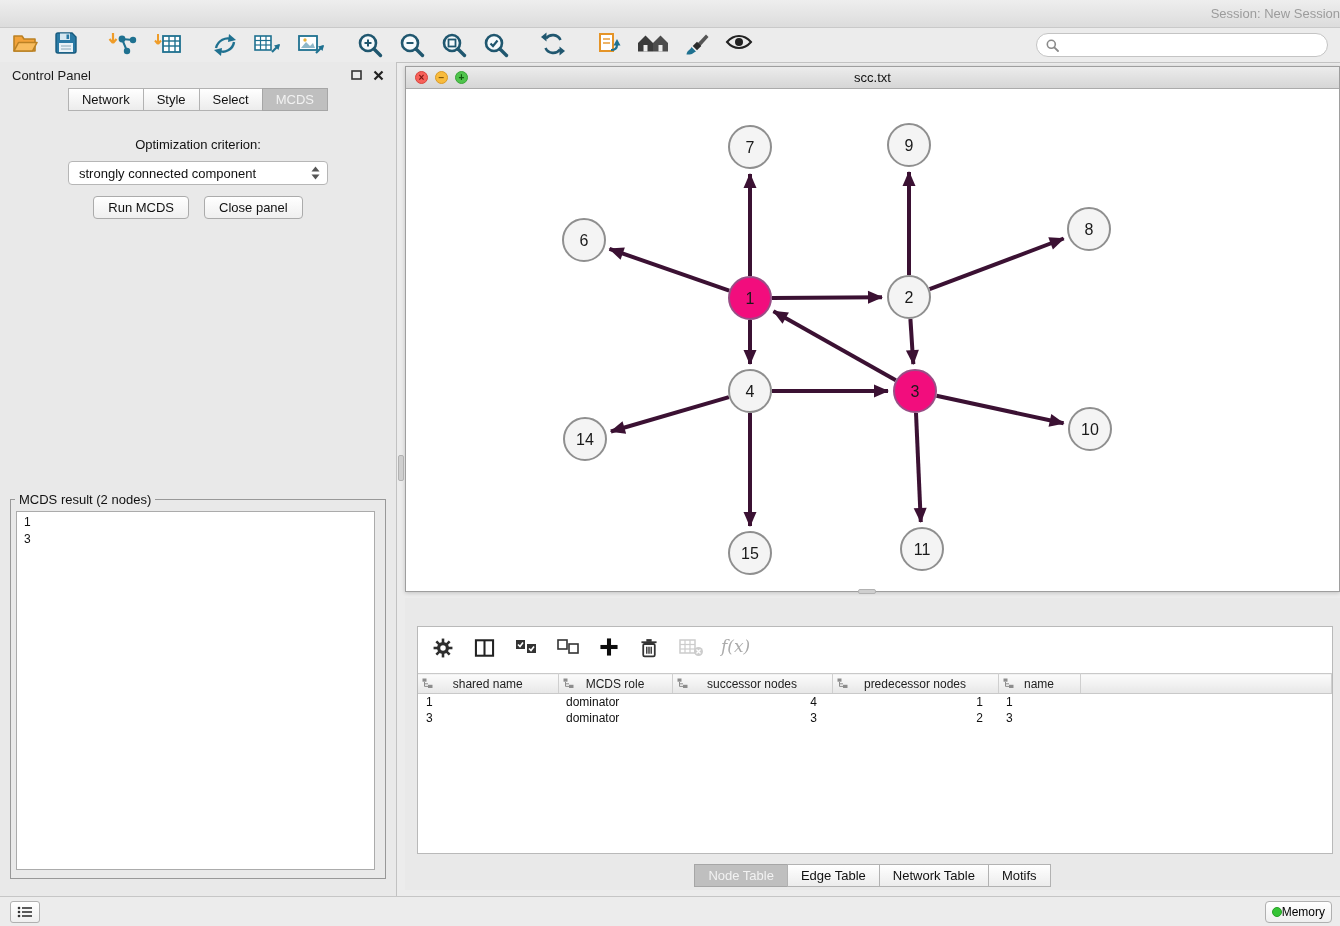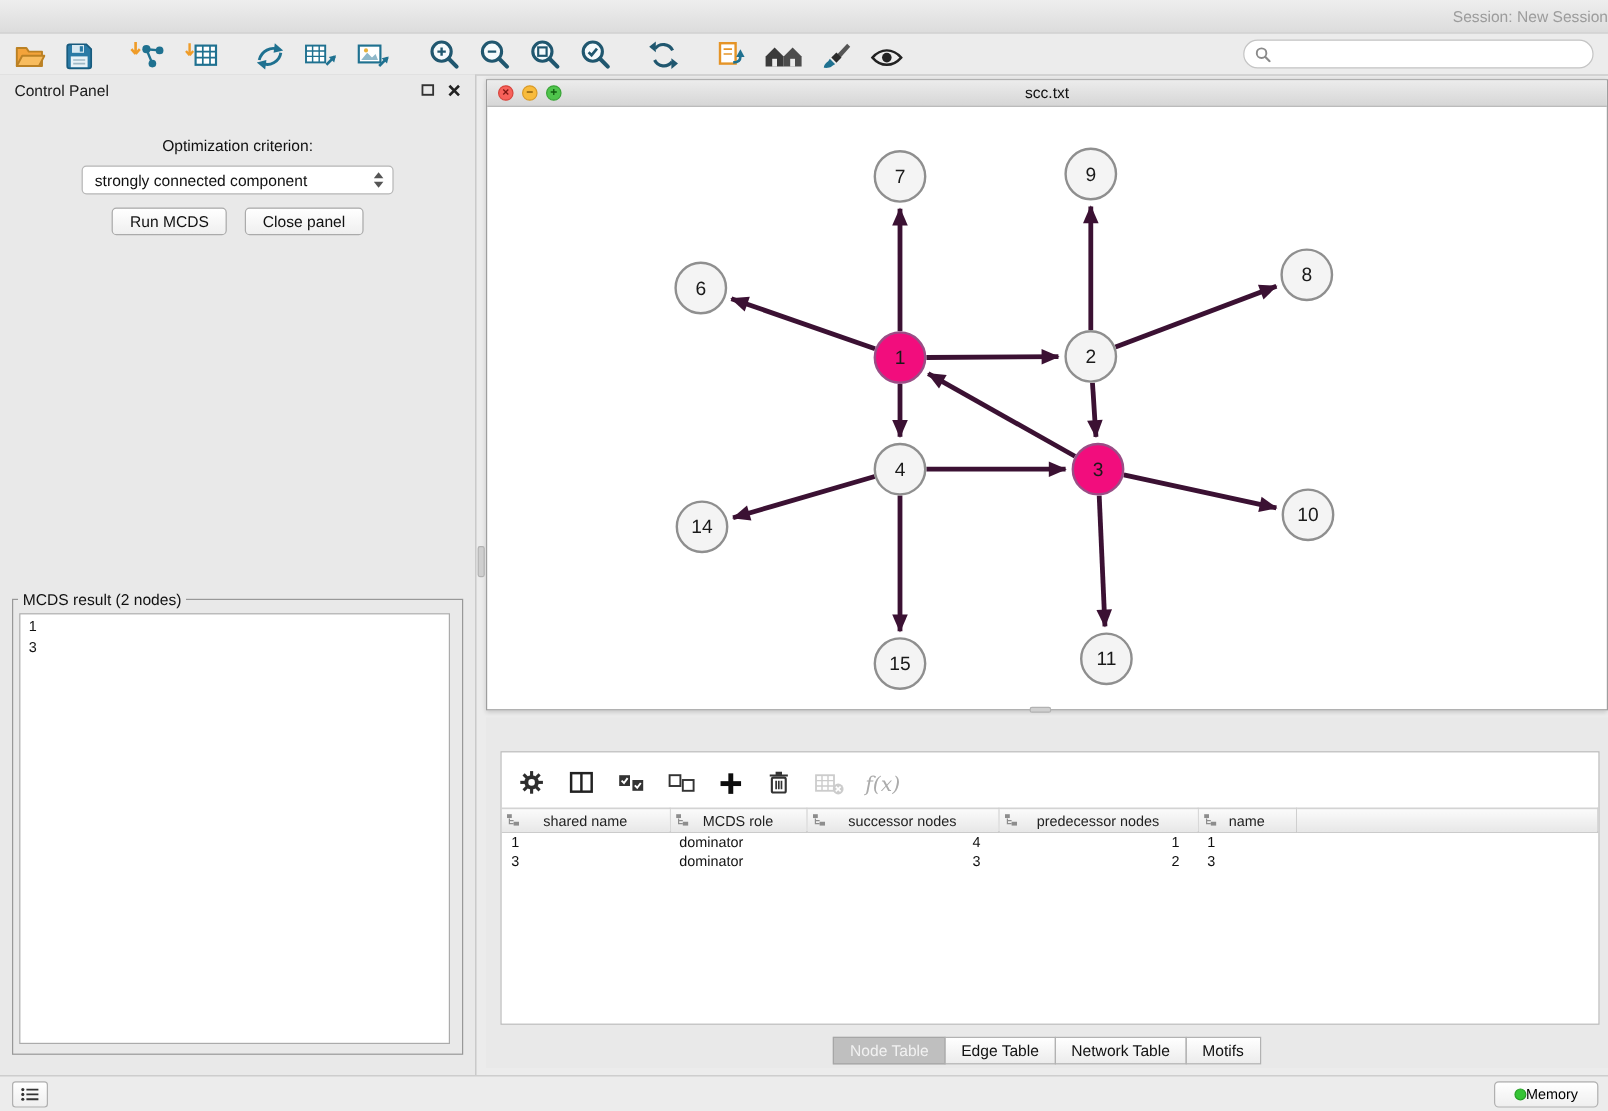--- a/index.html
+++ b/index.html
@@ -4,21 +4,21 @@
 <style>
   html,body{margin:0;padding:0}
   body{width:1340px;height:926px;background:#ececec;font-family:"Liberation Sans",sans-serif;position:relative;overflow:hidden;color:#111}
   button{font-family:inherit;cursor:default}
 
   
   .titlebar{position:absolute;left:0;top:0;width:100%;height:27px;background:linear-gradient(#eeeeee,#dcdcdc);border-bottom:1px solid #c9c9c9;text-align:right;font-size:13px;line-height:27px;color:#9c9c9c}
 
   
   .toolbar{position:absolute;left:0;top:28px;width:100%;height:34px;border-bottom:1px solid #c2c2c2;display:flex;align-items:center}
-  .tb-btn{background:none;border:none;padding:0;height:28px;display:flex;align-items:flex-end;justify-content:center}
+  .tb-btn{background:none;border:none;padding:0;height:28px;display:flex;align-items:flex-start;justify-content:center}
   .ml12{margin-left:12px}.ml14{margin-left:14px}.ml16{margin-left:16px}.ml30{margin-left:30px}.ml32{margin-left:32px}
   .searchbox{position:absolute;right:12px;top:5px;width:292px;height:24px;background:#fff;border:1px solid #c4c4c4;border-radius:12px;display:flex;align-items:center;padding:0 9px;box-sizing:border-box}
   .searchbox input{border:none;outline:none;flex:1;font-size:13px;margin-left:6px;background:transparent;font-family:inherit}
 
   
   .control-panel{position:absolute;left:0;top:62px;width:397px;height:834px;background:#e9e9e9;border-right:1px solid #c2c2c2;box-sizing:border-box}
   .panel-titlebar{height:26px;display:flex;align-items:center;padding:0 12px;font-size:13px;color:#1a1a1a}
   .panel-icons{margin-left:auto;display:flex;gap:11px;align-items:center}
   .icon-btn{background:none;border:none;padding:0;display:flex;align-items:center}
   .cp-tabs,.tp-tabs{display:flex;justify-content:center}
@@ -57,21 +57,21 @@
   .node-table th{height:19px;font-weight:normal;background:linear-gradient(#fbfbfb,#e7e7e7);border-top:1px solid #c9c9c9;border-bottom:1px solid #c9c9c9;border-right:1px solid #cfcfcf;position:relative;font-size:12px;color:#222;padding:0;text-align:center}
   .node-table th .col-ic{position:absolute;left:4px;top:4px}
   .node-table td{height:16px;padding:0 8px;color:#111;overflow:hidden;white-space:nowrap}
   .al-l{text-align:left}
   .al-r{text-align:right;padding-right:15px !important}
   .tp-tabs{position:absolute;left:0;right:0;bottom:3px}
 
   
   .status-bar{position:absolute;left:0;bottom:0;width:100%;height:30px;background:#ececec;border-top:1px solid #c6c6c6;box-sizing:border-box}
   .list-btn{position:absolute;left:10px;top:4px;width:30px;height:22px;border:1px solid #b0b0b0;border-radius:3px;background:linear-gradient(#ffffff,#efefef);display:flex;align-items:center;justify-content:center}
-  .memory-btn{position:absolute;right:8px;top:4px;height:22px;display:flex;align-items:center;gap:0;padding:0 16px;border:1px solid #b0b0b0;border-radius:4px;background:linear-gradient(#ffffff,#efefef);font-size:12px}
+  .memory-btn{position:absolute;right:8px;top:4px;height:22px;display:flex;align-items:center;gap:0;padding:0 6px;border:1px solid #b0b0b0;border-radius:4px;background:linear-gradient(#ffffff,#efefef);font-size:12px}
   .memory-dot{width:10px;height:10px;border-radius:50%;background:#35c435;border:1px solid #27a027;box-sizing:border-box}
   .disabled{opacity:.5}
 </style>
 </head>
 <body>
 
 <div class="titlebar">
   <span>Session: New Session</span>
 </div>
 
@@ -227,20 +227,26 @@
             <rect x="1" y="1" width="9" height="8" fill="none" stroke="#333" stroke-width="1.6"></rect>
           </svg>
         </button>
       <button class="icon-btn">
           <svg width="11" height="11" viewBox="0 0 11 11">
             <path d="M1.5 1.5 L9.5 9.5 M9.5 1.5 L1.5 9.5" stroke="#222" stroke-width="2.2"></path>
           </svg>
         </button>
     </span>
   </div>
+  <div class="cp-tabs" id="cp-tabs">
+      <div class="tab">Network</div>
+      <div class="tab">Style</div>
+      <div class="tab">Select</div>
+      <div class="tab active">MCDS</div>
+    </div>
   <div class="cp-opt-label">Optimization criterion:</div>
   <div class="cp-select">
     <span class="sel-text">strongly connected component</span>
     <span style="display:flex">
       <svg width="11" height="16" viewBox="0 0 11 16">
           <polygon points="5.5,1.5 9.5,6.5 1.5,6.5" fill="#555"></polygon>
           <polygon points="5.5,14.5 1.5,9.5 9.5,9.5" fill="#555"></polygon>
         </svg>
     </span>
   </div>

